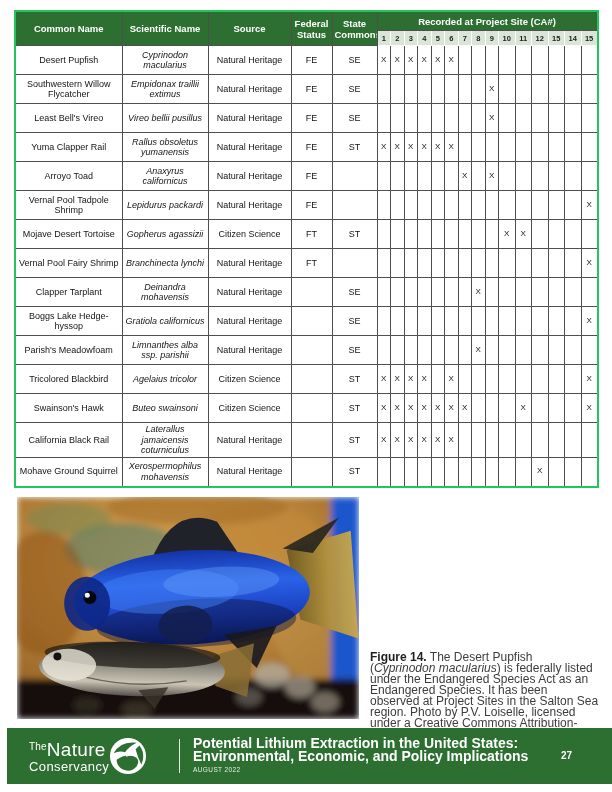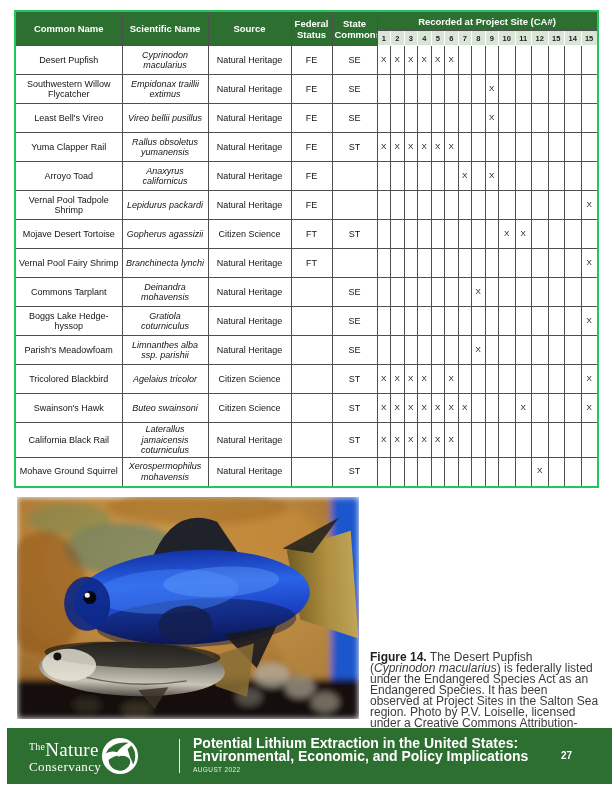--- a/index.html
+++ b/index.html
@@ -25,21 +25,21 @@
 
   
   .caption{position:absolute;left:370px;top:640px;width:230px;
            font-size:12px;line-height:11px;color:#3c3c3c}
   .caption b{color:#1f1f1f}
 
   
   .footer{position:absolute;left:7px;top:728px;width:605px;height:56px;
           background:#2d6e31;color:#fff}
   .tnc-logo{position:absolute;left:22px;top:9px;display:flex;align-items:center}
-  .tnc-text{font-family:Liberation Serif, serif;line-height:1;margin-right:0}
+  .tnc-text{font-family:Liberation Sans, sans-serif;line-height:1;margin-right:0}
   .tnc-the{font-size:10px;vertical-align:6px;letter-spacing:.2px}
   .tnc-nature{font-size:19px;letter-spacing:.3px}
   .tnc-cons{font-size:13px;letter-spacing:.4px;margin-top:1px}
   .globe{width:38px;height:38px}
   .footer-divider{position:absolute;left:172px;top:11px;width:1px;height:34px;
           background:rgba(255,255,255,.9)}
   .footer-text{position:absolute;left:186px;top:9px}
   .footer-title{font-size:14px;font-weight:bold;line-height:13px}
   .footer-date{font-size:6.5px;letter-spacing:.4px;margin-top:3px;color:#e8efe6}
   .page-number{position:absolute;right:40px;top:22px;font-size:10px;font-weight:bold}
@@ -268,21 +268,21 @@
         <td class="site"></td>
         <td class="site"></td>
         <td class="site"></td>
         <td class="site"></td>
         <td class="site"></td>
         <td class="site"></td>
         <td class="site"></td>
         <td class="site">X</td>
       </tr>
       <tr>
-        <td class="common">Commons Tarplant</td>
+        <td class="common">Clapper Tarplant</td>
         <td class="sci">Deinandra mohavensis</td>
         <td class="src">Natural Heritage</td>
         <td class="fed"></td>
         <td class="st">SE</td>
         <td class="site"></td>
         <td class="site"></td>
         <td class="site"></td>
         <td class="site"></td>
         <td class="site"></td>
         <td class="site"></td>
@@ -291,21 +291,21 @@
         <td class="site"></td>
         <td class="site"></td>
         <td class="site"></td>
         <td class="site"></td>
         <td class="site"></td>
         <td class="site"></td>
         <td class="site"></td>
       </tr>
       <tr>
         <td class="common">Boggs Lake Hedge-hyssop</td>
-        <td class="sci">Gratiola coturniculus</td>
+        <td class="sci">Gratiola californicus</td>
         <td class="src">Natural Heritage</td>
         <td class="fed"></td>
         <td class="st">SE</td>
         <td class="site"></td>
         <td class="site"></td>
         <td class="site"></td>
         <td class="site"></td>
         <td class="site"></td>
         <td class="site"></td>
         <td class="site"></td>

